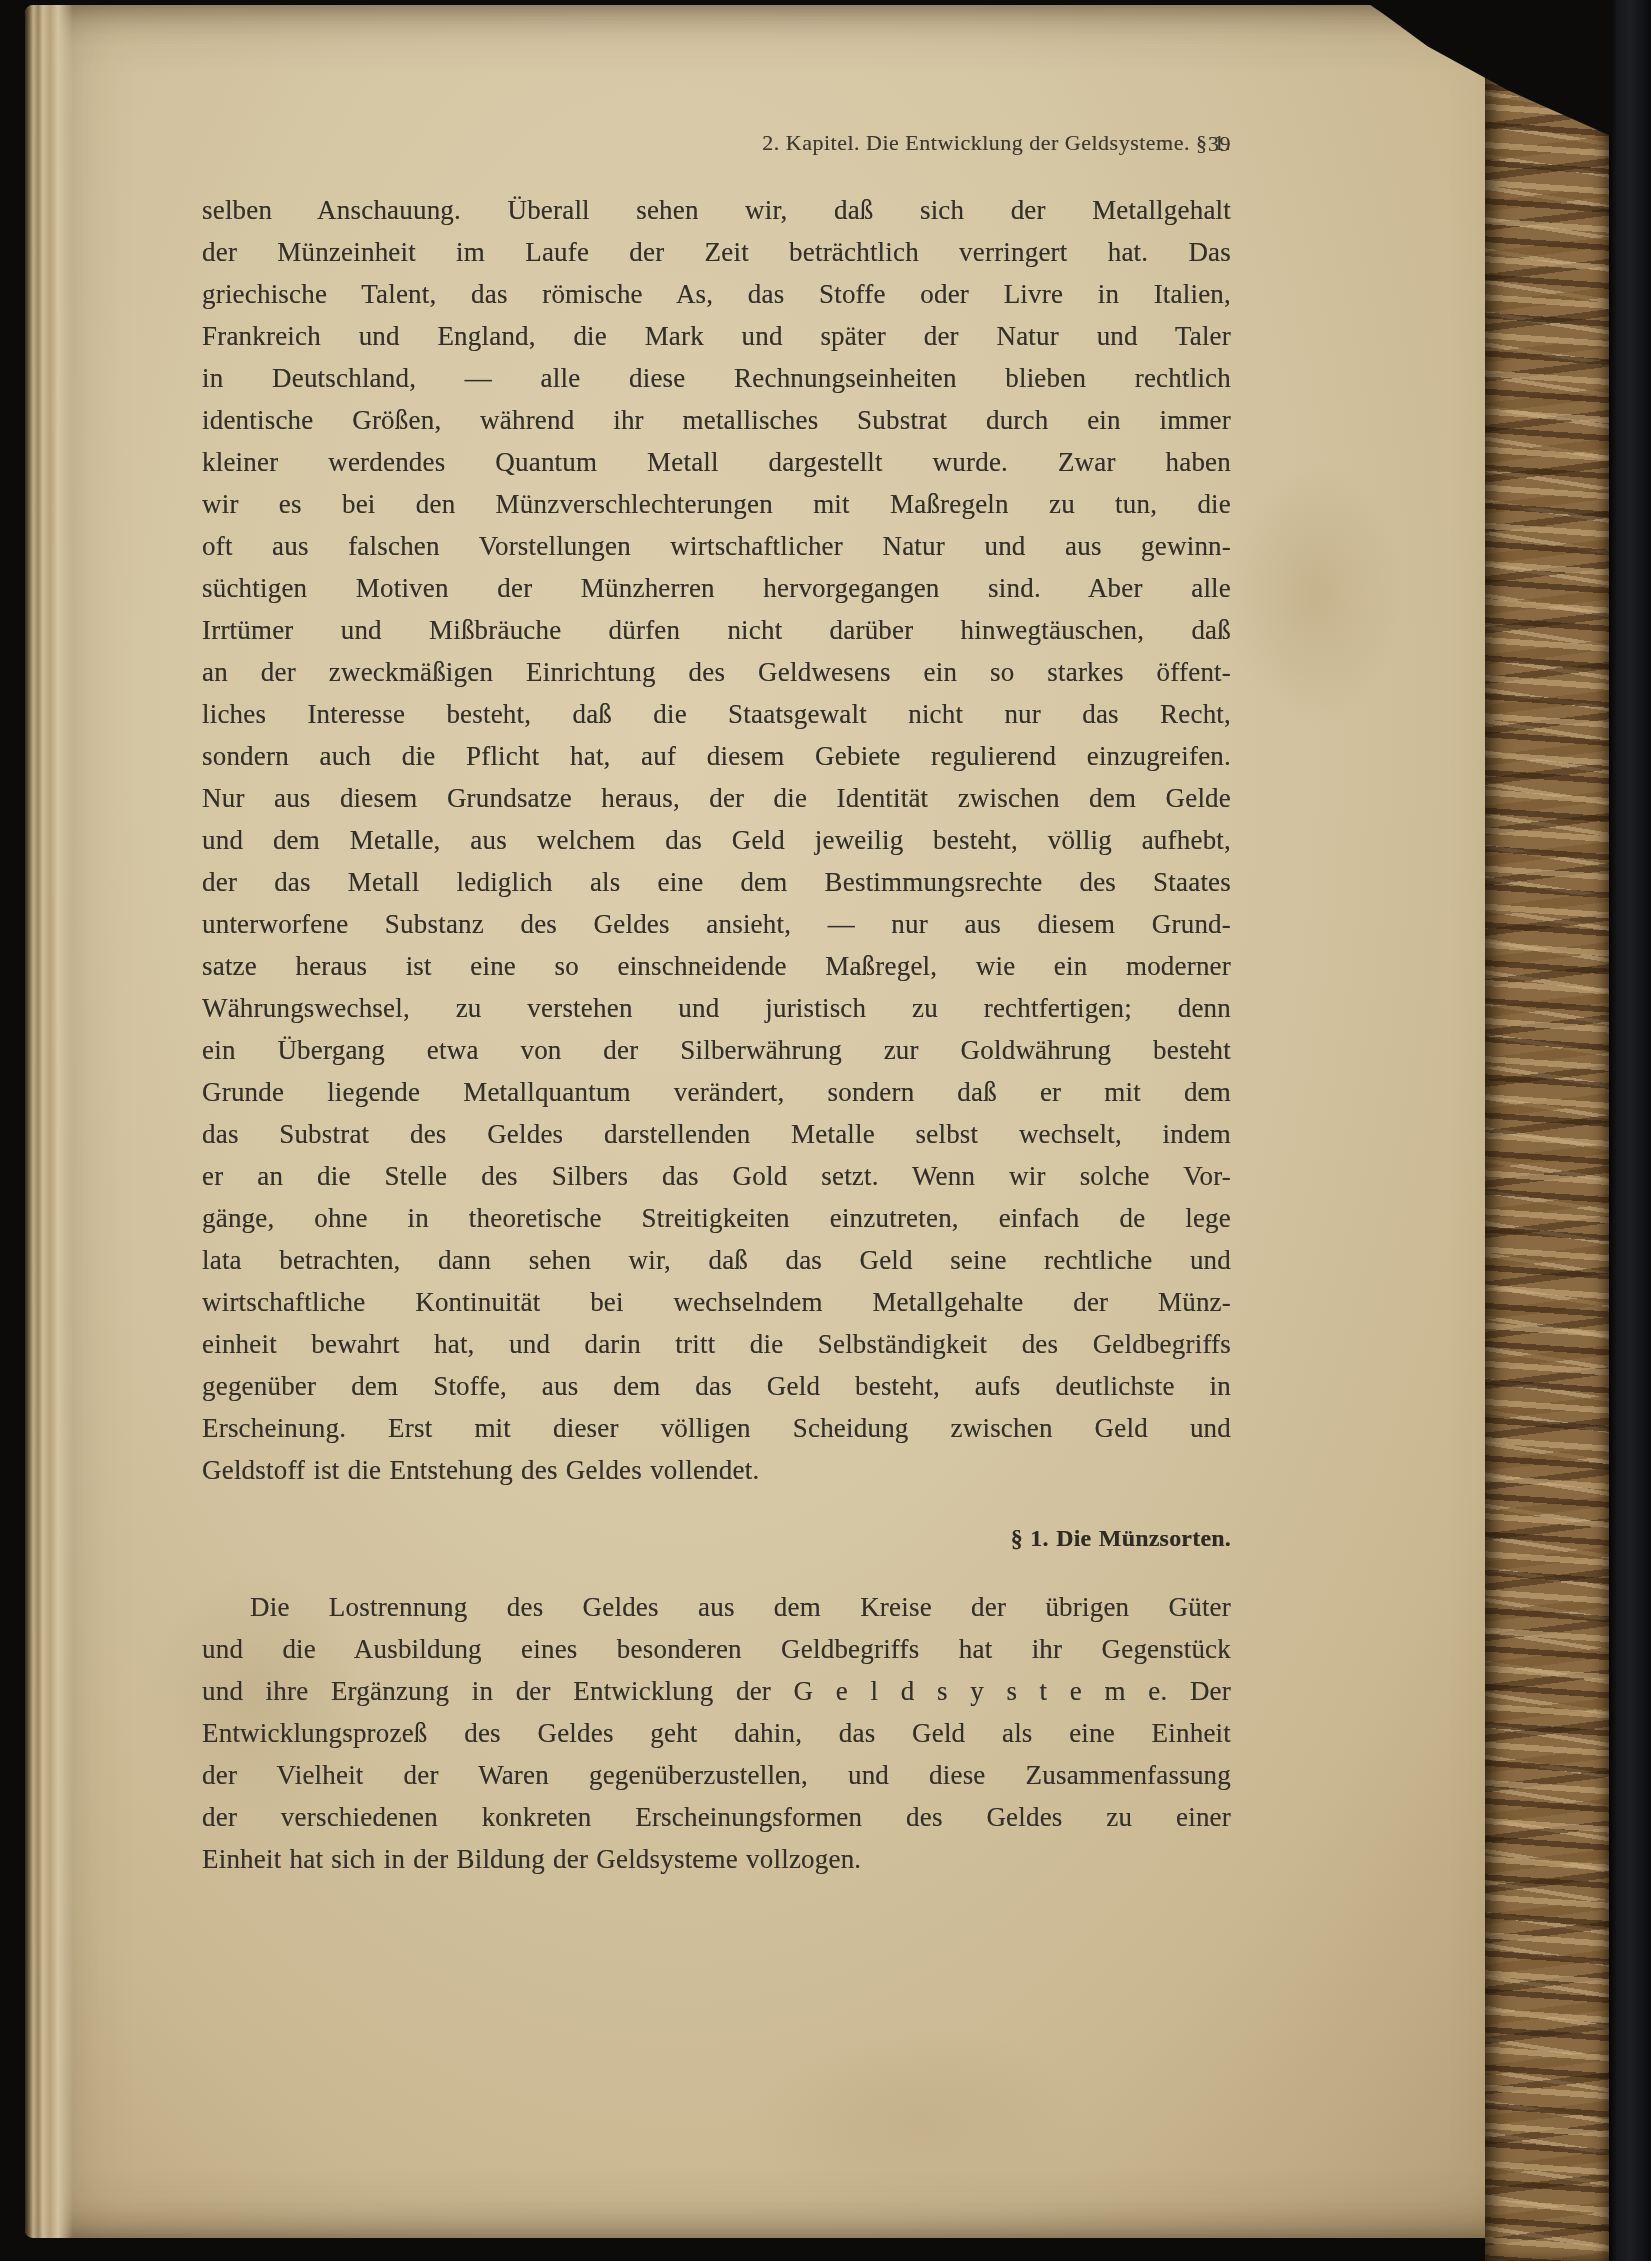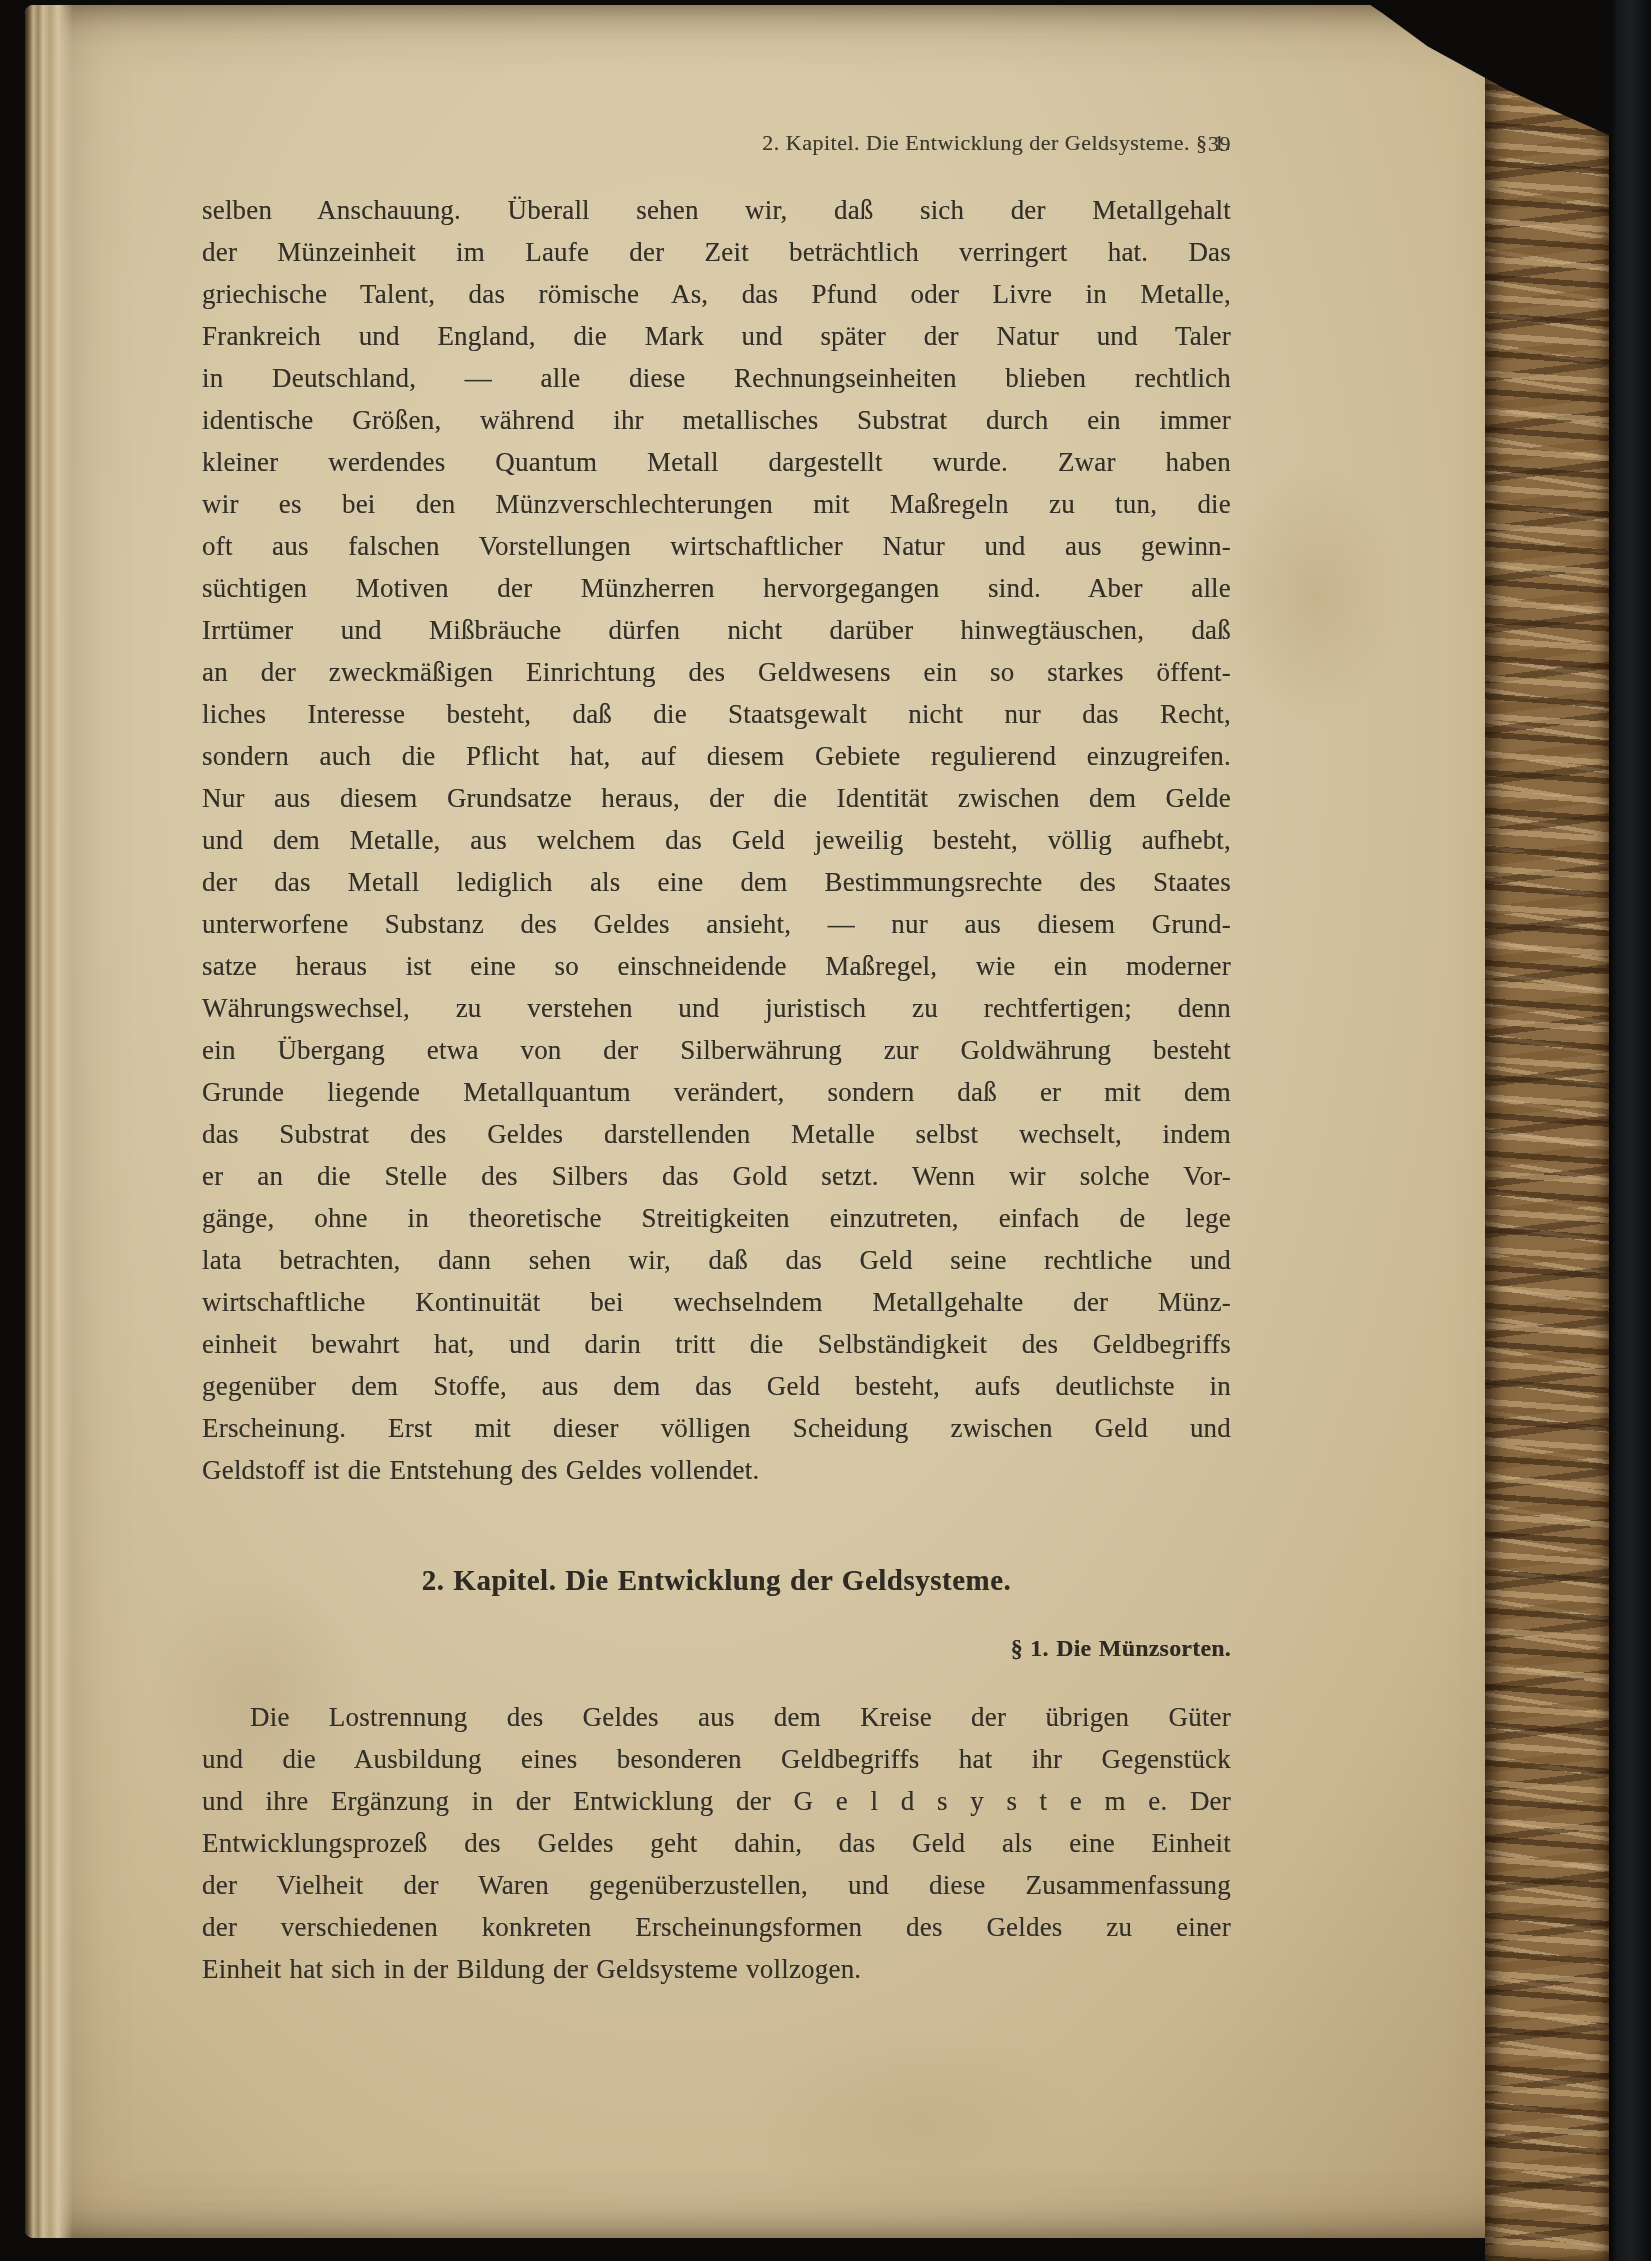--- a/index.html
+++ b/index.html
@@ -151,21 +151,21 @@
     <div class="running-header">
       <span>2. Kapitel. Die Entwicklung der Geldsysteme. § 1.</span>
       <span class="page-number">39</span>
     </div>
 
     <div class="body-text">
 
       <div class="para">
           <div class="line">selben Anschauung.  Überall sehen wir, daß sich der Metallgehalt</div>
           <div class="line">der Münzeinheit im Laufe der Zeit beträchtlich verringert hat.  Das</div>
-          <div class="line">griechische Talent, das römische As, das Pfund oder Livre in Metalle,</div>
+          <div class="line">griechische Talent, das römische As, das Stoffe oder Livre in Italien,</div>
           <div class="line">Frankreich und England, die Mark und später der Natur und Taler</div>
           <div class="line">in Deutschland, — alle diese Rechnungseinheiten blieben rechtlich</div>
           <div class="line">identische Größen, während ihr metallisches Substrat durch ein immer</div>
           <div class="line">kleiner werdendes Quantum Metall dargestellt wurde.  Zwar haben</div>
           <div class="line">wir es bei den Münzverschlechterungen mit Maßregeln zu tun, die</div>
           <div class="line">oft aus falschen Vorstellungen wirtschaftlicher Natur und aus gewinn-</div>
           <div class="line">süchtigen Motiven der Münzherren hervorgegangen sind.  Aber alle</div>
           <div class="line">Irrtümer und Mißbräuche dürfen nicht darüber hinwegtäuschen, daß</div>
           <div class="line">an der zweckmäßigen Einrichtung des Geldwesens ein so starkes öffent-</div>
           <div class="line">liches Interesse besteht, daß die Staatsgewalt nicht nur das Recht,</div>
@@ -182,21 +182,20 @@
           <div class="line">er an die Stelle des Silbers das Gold setzt.  Wenn wir solche Vor-</div>
           <div class="line">gänge, ohne in theoretische Streitigkeiten einzutreten, einfach de lege</div>
           <div class="line">lata betrachten, dann sehen wir, daß das Geld seine rechtliche und</div>
           <div class="line">wirtschaftliche Kontinuität bei wechselndem Metallgehalte der Münz-</div>
           <div class="line">einheit bewahrt hat, und darin tritt die Selbständigkeit des Geldbegriffs</div>
           <div class="line">gegenüber dem Stoffe, aus dem das Geld besteht, aufs deutlichste in</div>
           <div class="line">Erscheinung.  Erst mit dieser völligen Scheidung zwischen Geld und</div>
           <div class="line">Geldstoff ist die Entstehung des Geldes vollendet.</div>
         </div>
 
-      <div class="chapter-heading">2. Kapitel. Die Entwicklung der Geldsysteme.</div>
 
       <div class="section-heading">§ 1.  Die Münzsorten.</div>
 
       <div class="para para2 indent-first">
           <div class="line">Die Lostrennung des Geldes aus dem Kreise der übrigen Güter</div>
           <div class="line">und die Ausbildung eines besonderen Geldbegriffs hat ihr Gegenstück</div>
           <div class="line">und ihre Ergänzung in der Entwicklung der G e l d s y s t e m e.  Der</div>
           <div class="line">Entwicklungsprozeß des Geldes geht dahin, das Geld als eine Einheit</div>
           <div class="line">der Vielheit der Waren gegenüberzustellen, und diese Zusammenfassung</div>
           <div class="line">der verschiedenen konkreten Erscheinungsformen des Geldes zu einer</div>

